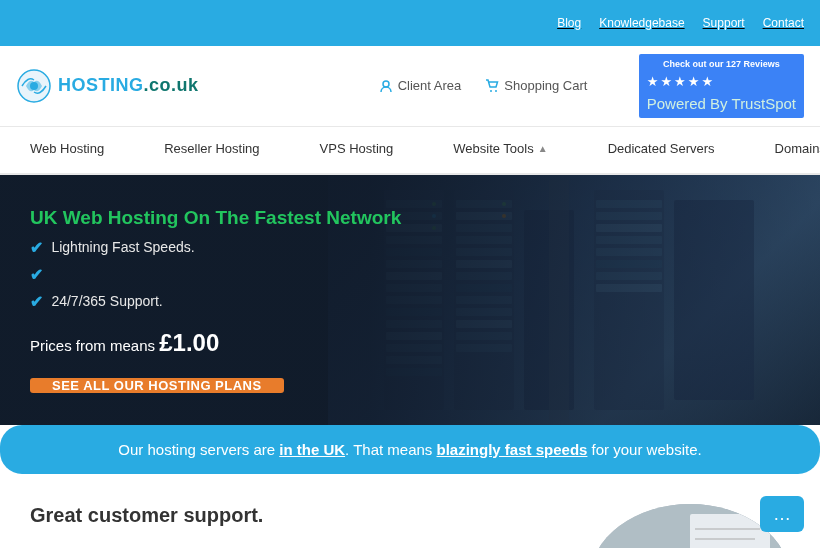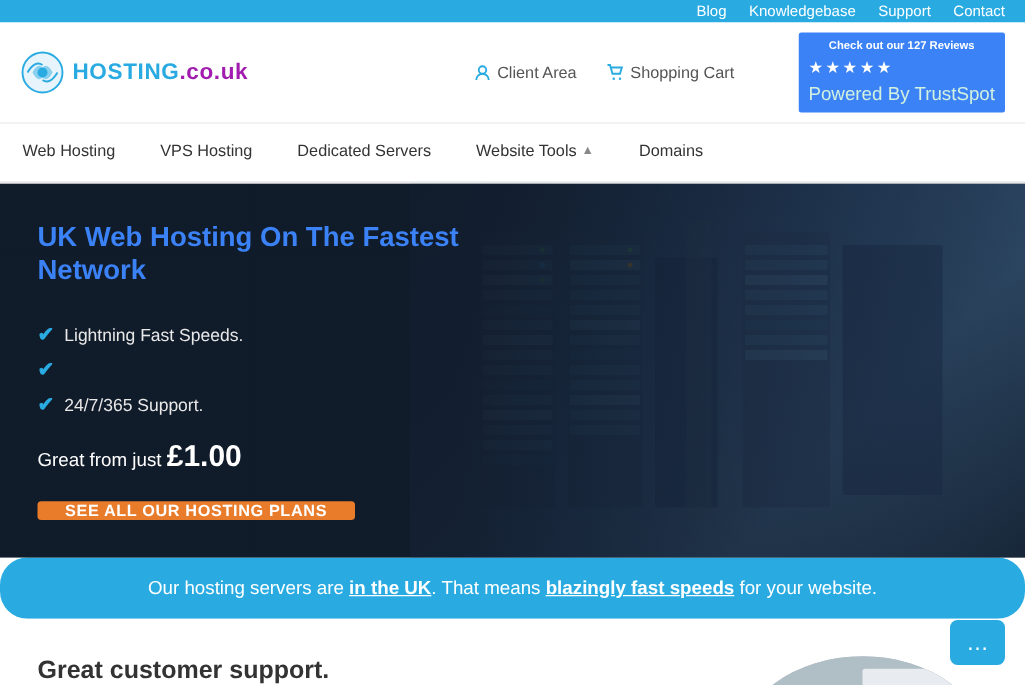--- a/index.html
+++ b/index.html
@@ -4,22 +4,23 @@
   <style>
     * { margin: 0; padding: 0; box-sizing: border-box; }
     body { font-family: Arial, sans-serif; width: 820px; overflow-x: hidden; font-size: 14px; }
 
     
     .top-bar {
       background: #29abe2;
       display: flex;
       justify-content: flex-end;
       align-items: center;
-      padding: 2px 16px;
+      padding: 16px 16px;
       gap: 18px;
+      text-decoration: underline;
     }
     .top-bar a {
       color: #fff;
       text-decoration: none;
       font-size: 12px;
     }
 
     
     .header {
       background: #fff;
@@ -85,21 +86,21 @@
     }
 
     
     .nav {
       background: #fff;
       border-bottom: 2px solid #e8e8e8;
       display: flex;
       align-items: stretch;
     }
     .nav-item {
-      padding: 14px 18px;
+      padding: 14px 30px;
       font-size: 13px;
       color: #333;
       cursor: pointer;
       display: flex;
       align-items: center;
       gap: 4px;
       white-space: nowrap;
       border-bottom: 3px solid transparent;
     }
     .nav-arrow {
@@ -135,24 +136,24 @@
       justify-content: center;
     }
     .hero-content {
       position: relative;
       z-index: 2;
       padding: 30px 30px;
       color: #fff;
       max-width: 480px;
     }
     .hero-title {
-      font-size: 22px;
-      font-weight: bold;
-      color: #3b82f6;
-      margin-bottom: 28px;
+      font-size: 19px;
+      font-weight: bold;
+      color: #22c55e;
+      margin-bottom: 8px;
       line-height: 1.2;
     }
     .hero-features {
       list-style: none;
       margin-bottom: 18px;
     }
     .hero-features li {
       display: flex;
       align-items: center;
       gap: 8px;
@@ -263,21 +264,21 @@
 <div class="header">
   <div class="logo">
     <svg class="logo-icon" viewBox="0 0 36 36" fill="none" xmlns="http://www.w3.org/2000/svg">
       <circle cx="18" cy="18" r="16" fill="#e8f4fb" stroke="#29abe2" stroke-width="1.5"></circle>
       <path d="M10 18 Q14 10 18 14 Q22 10 26 18 Q22 26 18 22 Q14 26 10 18Z" fill="#29abe2" opacity="0.5"></path>
       <circle cx="18" cy="18" r="4" fill="#29abe2"></circle>
       <path d="M6 18 Q12 8 18 12" stroke="#29abe2" stroke-width="1.5" fill="none"></path>
       <path d="M30 18 Q24 28 18 24" stroke="#29abe2" stroke-width="1.5" fill="none"></path>
     </svg>
     <span class="logo-text">
-      <span>HOSTING</span><span style="color:#a21caf;">.co.uk</span>
+      <span>HOSTING</span><span style="color:#0f766e;">.co.uk</span>
     </span>
   </div>
   <div class="header-links">
     <a class="header-link">
       <svg width="14" height="14" viewBox="0 0 14 14" fill="none">
           <circle cx="7" cy="5" r="3" stroke="#29abe2" stroke-width="1.5"></circle>
           <path d="M2 13c0-2.8 2.2-5 5-5s5 2.2 5 5" stroke="#29abe2" stroke-width="1.5" fill="none"></path>
         </svg>
       <span>Client Area</span>
     </a>
@@ -301,28 +302,31 @@
     </div>
     <div class="trustpilot-powered">Powered By  TrustSpot</div>
   </div>
 </div>
 
 <nav class="nav">
   <div class="nav-item">
     <span>Web Hosting</span>
   </div>
   <div class="nav-item">
+    <span>Reseller Hosting</span>
+  </div>
+  <div class="nav-item">
     <span>VPS Hosting</span>
-  </div>
-  <div class="nav-item">
-    <span>Dedicated Servers</span>
   </div>
   <div class="nav-item">
     <span>Website Tools</span>
     <span class="nav-arrow">▲</span>
+  </div>
+  <div class="nav-item">
+    <span>Dedicated Servers</span>
   </div>
   <div class="nav-item">
     <span>Domains</span>
   </div>
 </nav>
 
 <div class="hero">
   <div class="hero-bg"></div>
 
   <div class="hero-servers">
@@ -389,21 +393,21 @@
       </li>
       <li>
         <span class="check-icon">✔</span>
       </li>
       <li>
         <span class="check-icon">✔</span>
         <span>24/7/365 Support.</span>
       </li>
     </ul>
     <p class="price-line">
-      <span>Great from just </span><strong class="price-bold">£1.00</strong>
+      <span>Prices from means </span><strong class="price-bold">£1.00</strong>
     </p>
     <button class="cta-button">SEE ALL OUR HOSTING PLANS</button>
   </div>
 </div>
 
 <div class="blue-banner">
   <span>Our hosting servers are </span><a>in the UK</a><span>. That means </span><a>blazingly fast speeds</a><span> for your website.</span>
 </div>
 
 <div class="support-section">

